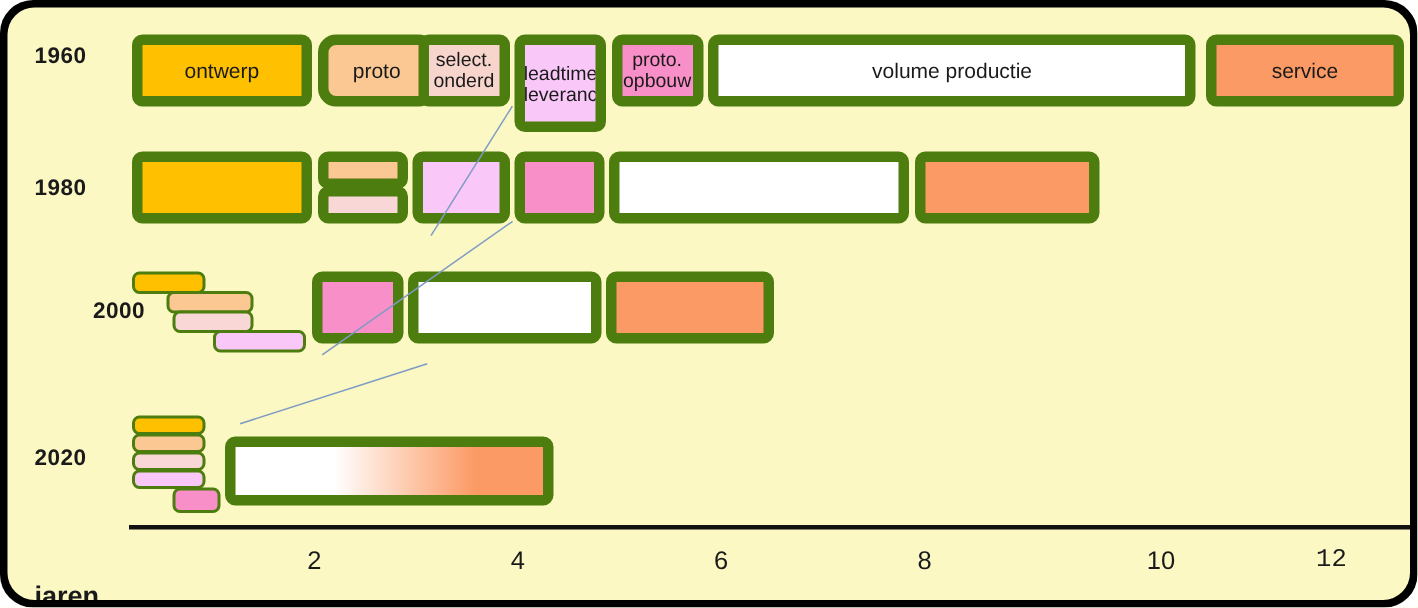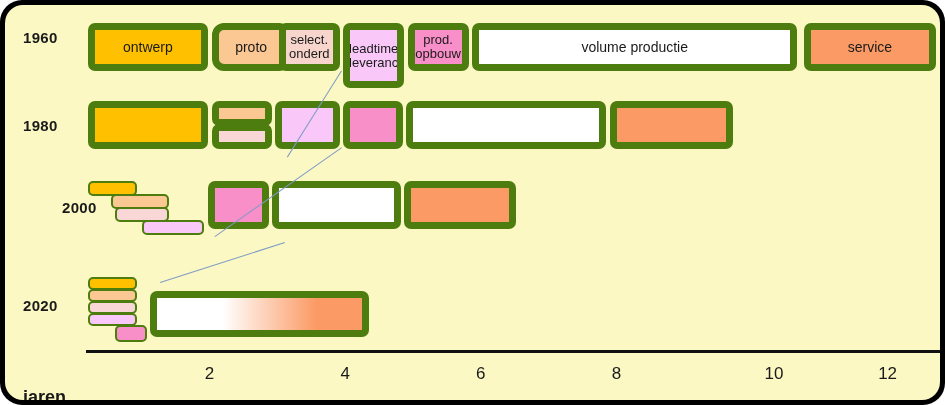--- a/index.html
+++ b/index.html
@@ -99,21 +99,21 @@
         <div class="bar" style="left: 206.634px; width: 79px; top: 18px; height: 48px; background: rgb(251, 199, 147); border-radius: 12px;">
           <span class="lbl">proto</span>
         </div>
         <div class="bar" style="left: 273.756px; width: 61.02px; top: 18px; height: 48px; background: rgb(247, 213, 205);">
           <span class="lbl" style="font-size: 13px;"><span>select.</span><span class="l2">onderd</span></span>
         </div>
         <div class="bar" style="left: 338.166px; width: 61.02px; top: 18px; height: 65px; background: rgb(249, 200, 249);">
           <span class="lbl" style="font-size: 13px;"><span>leadtime</span><span class="l2">leveranc</span></span>
         </div>
         <div class="bar" style="left: 402.576px; width: 61.02px; top: 18px; height: 48px; background: rgb(249, 143, 200);">
-          <span class="lbl" style="font-size: 13px;"><span>prod.</span><span class="l2">opbouw</span></span>
+          <span class="lbl" style="font-size: 13px;"><span>proto.</span><span class="l2">opbouw</span></span>
         </div>
         <div class="bar" style="left: 466.986px; width: 325.44px; top: 18px; height: 48px; background: rgb(255, 255, 255);">
           <span class="lbl">volume  productie</span>
         </div>
         <div class="bar" style="left: 798.528px; width: 132.888px; top: 18px; height: 48px; background: rgb(251, 154, 100);">
           <span class="lbl">service</span>
         </div>
         <div class="bar" style="left: 82.56px; width: 120.684px; top: 96px; height: 48px; background: rgb(255, 192, 0);"></div>
         <div class="bar" style="left: 206.634px; width: 60.342px; top: 96px; height: 25px; background: rgb(251, 199, 147);"></div>
         <div class="bar" style="left: 206.634px; width: 60.342px; top: 119px; height: 25px; background: rgb(249, 215, 215);"></div>
@@ -143,17 +143,17 @@
 
     <div id="axis-line" style="left: 81.204px; top: 345px; width: 856.992px;"></div>
 
     <div id="axis-title" style="left:18px;top:362px;">jaren</div>
     <div id="axis-ticks-layer">
         <div class="axis-tick-label" style="left: 184.6px; top: 359px; width: 40px;">2</div>
         <div class="axis-tick-label" style="left: 320.2px; top: 359px; width: 40px;">4</div>
         <div class="axis-tick-label" style="left: 455.8px; top: 359px; width: 40px;">6</div>
         <div class="axis-tick-label" style="left: 591.4px; top: 359px; width: 40px;">8</div>
         <div class="axis-tick-label" style="left: 749px; top: 359px; width: 40px;">10</div>
-        <div class="axis-tick-label" style="left: 862.6px; top: 359px; width: 40px;">12</div>
+        <div class="axis-tick-label" style="left: 862.6px; top: 359px; width: 40px; font-family: Liberation Mono, monospace;">12</div>
       </div>
 
   </div>
 </div>
 
 </body></html>

